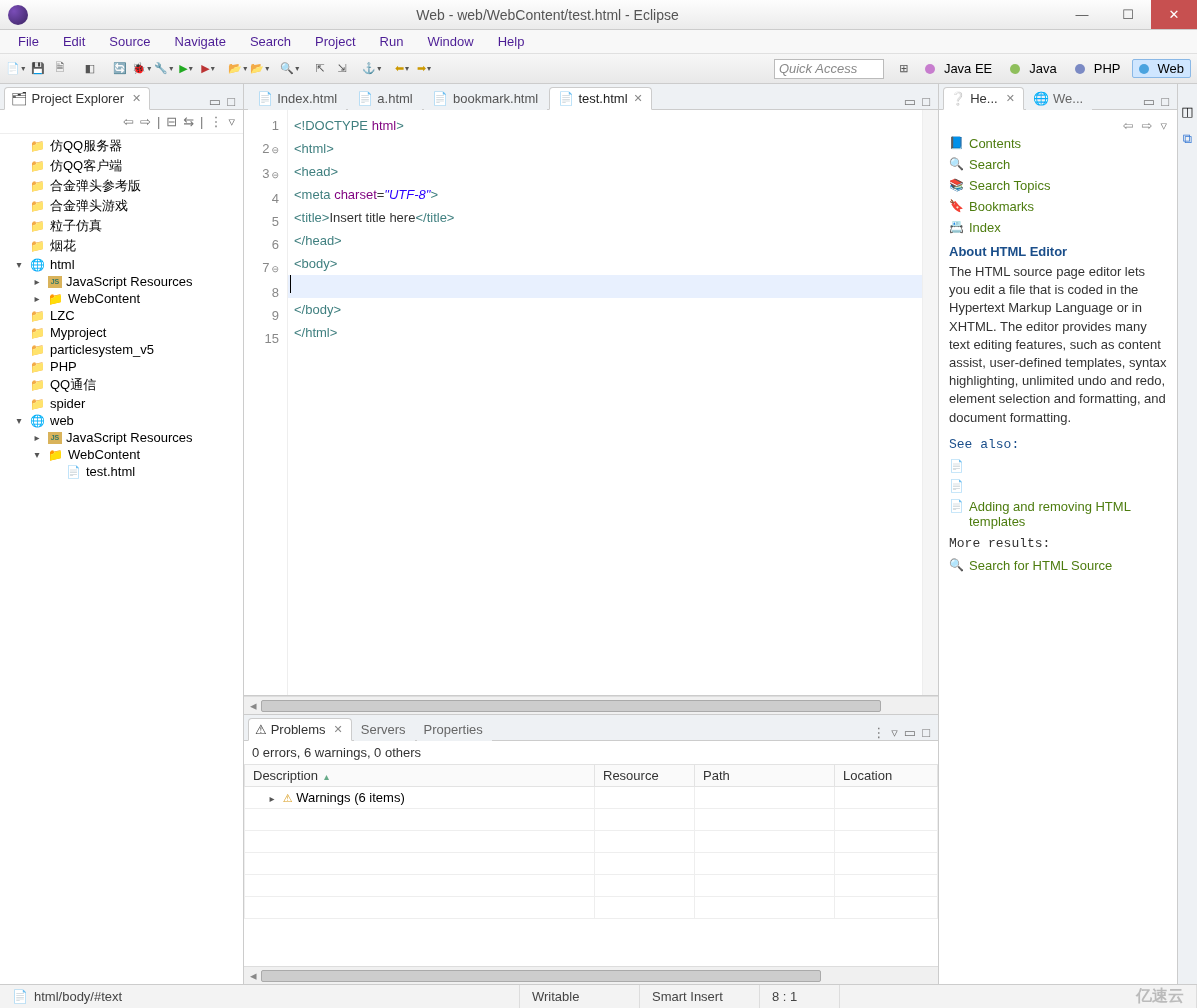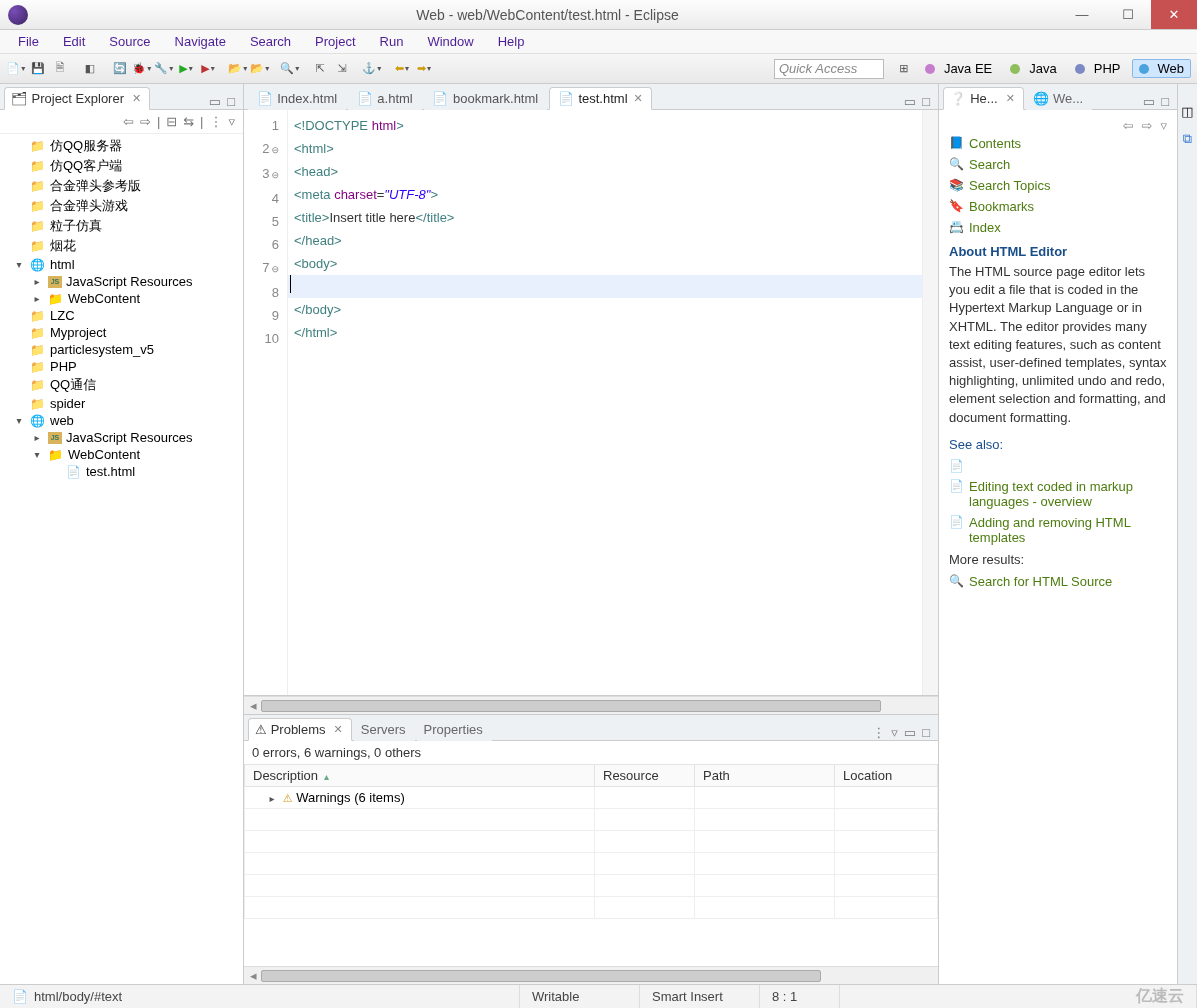--- a/index.html
+++ b/index.html
@@ -82,21 +82,21 @@
 .sortmark { color:#6a8; font-size:10px; margin-left:6px;}
 
 
 .help { flex:1; overflow:auto; padding:8px 10px; }
 .help .toprow{ display:flex; justify-content:flex-end; gap:8px; color:#888; font-size:14px;}
 .help a { color:#4d7c0f; text-decoration:none; }
 .help .lnk { display:flex; gap:6px; align-items:flex-start; padding:3px 0;}
 .help .lnk .li { width:14px; text-align:center; color:#888; font-size:12px; flex-shrink:0;}
 .help h4 { color:#1a4e8a; font-weight:bold; font-size:13px; margin:6px 0 4px 0;}
 .help p { color:#333; margin:4px 0 10px 0; line-height:1.4;}
-.help .sect { color:#1a4e8a; margin:4px 0 4px 0;}
+.help .sect { color:#1a4e8a; margin:4px 0 4px 0;font-family:Liberation Mono, monospace;}
 
 
 .status { height:24px; border-top:1px solid #ccc; background:#f3f3f3; display:flex; align-items:center; font-size:12px; color:#444;}
 .status .cell{ padding:0 12px; border-right:1px solid #ddd; height:100%; display:flex; align-items:center;}
 .status .cell:first-child{border-left:0;}
 .status .sicon{width:16px;height:16px; margin-right:6px; color:#6b8;}
 .warnico::before{content:"⚠"; color:#d89b1c; font-size:11px;}
 </style>
 </head>
 <body>
@@ -321,21 +321,21 @@
       <div class="gutter" id="gutter">
           <div>1</div>
           <div>2<span class="wfold"></span></div>
           <div>3<span class="wfold"></span></div>
           <div>4</div>
           <div>5</div>
           <div>6</div>
           <div class="mark">7<span class="wfold"></span></div>
           <div class="mark">8</div>
           <div class="mark">9</div>
-          <div>10</div>
+          <div>15</div>
         </div>
       <div class="code" id="code"><div><span class="doctype">&lt;!DOCTYPE <span class="attr">html</span>&gt;</span></div><div><span class="tag">&lt;html&gt;</span></div><div><span class="tag">&lt;head&gt;</span></div><div><span class="tag">&lt;meta</span> <span class="attr">charset</span>=<span class="str">"UTF-8"</span><span class="tag">&gt;</span></div><div><span class="tag">&lt;title&gt;</span>Insert title here<span class="tag">&lt;/title&gt;</span></div><div><span class="tag">&lt;/head&gt;</span></div><div><span class="tag">&lt;body&gt;</span></div><div class="curline" style="top:165px"></div><div>&nbsp;</div><div><span class="tag">&lt;/body&gt;</span></div><div><span class="tag">&lt;/html&gt;</span></div><span style="position:absolute;top:165px;left:2px;border-left:1px solid #000;height:18px"></span></div>
       <div class="overview"></div>
     </div>
     <div class="hscroll">
         <span style="margin-left:6px;color:#888">◂</span>
         <div class="thumb" style="width:620px"></div>
       </div>
 
     <div class="bottom">
@@ -464,21 +464,20 @@
         </div>
       <h4>About HTML Editor</h4>
       <p>The HTML source page editor lets you edit a file that is coded in the Hypertext Markup Language or in XHTML. The editor provides many text editing features, such as content assist, user-defined templates, syntax highlighting, unlimited undo and redo, element selection and formatting, and document formatting.</p>
       <div class="sect">See also:</div>
       <div id="seelinks">
           <div class="lnk">
             <span class="li">📄</span>
           </div>
           <div class="lnk">
             <span class="li">📄</span>
-            <a href="#">Editing text coded in markup languages - overview</a>
           </div>
           <div class="lnk">
             <span class="li">📄</span>
             <a href="#">Adding and removing HTML templates</a>
           </div>
         </div>
       <div class="sect" style="color:#333">More results:</div>
       <div class="lnk">
           <span class="li">🔍</span>
           <a href="#">Search for HTML Source</a>

